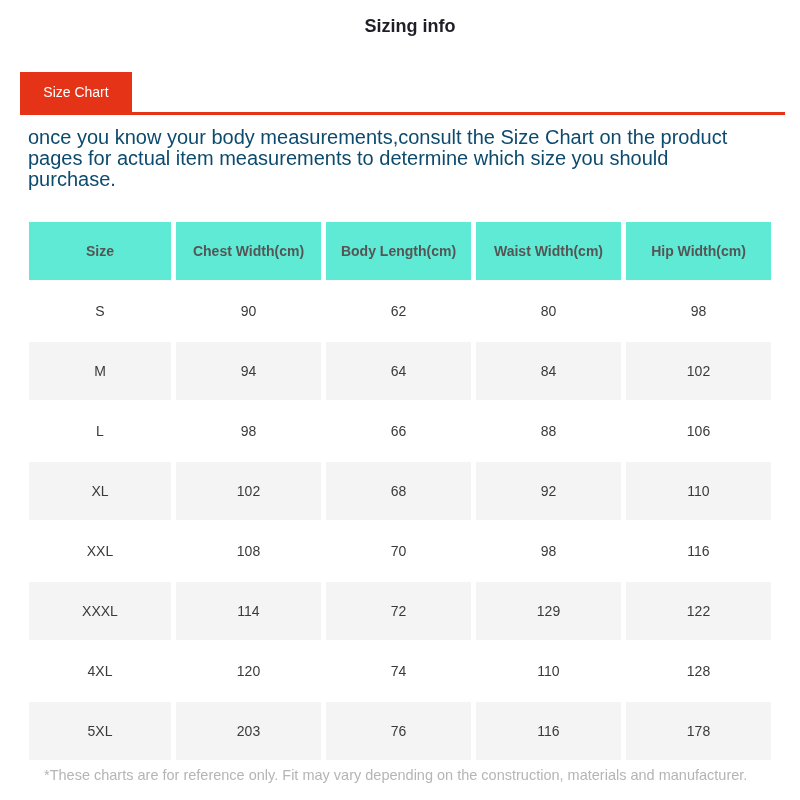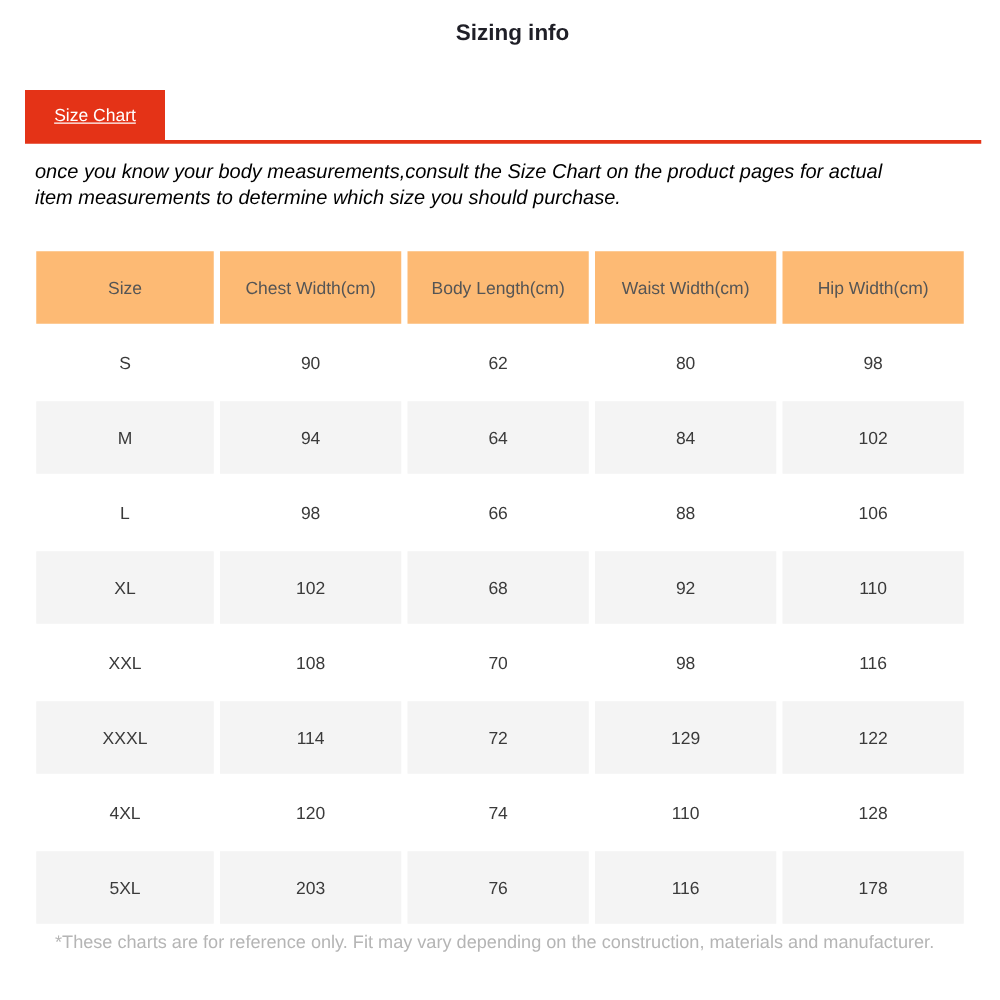--- a/index.html
+++ b/index.html
@@ -35,48 +35,46 @@
     padding: 0 12px;
     background: #e43317;
     color: #ffffff;
     font-size: 14px;
     line-height: 40px;
     text-align: center;
     border: none;
     cursor: pointer;
     font-family: inherit;
     vertical-align: bottom;
-    text-decoration: underline;
   }
   .description {
     margin: 12px 60px 0 28px;
     max-width: 700px;
-    font-size: 16px;
+    font-size: 20px;
     line-height: 21px;
-    color: #000000;
-    font-style: italic;
+    color: #0c4a6e;
   }
   table.size-table {
     margin: 30px 0 0 24px;
     width: 752px;
     border-collapse: separate;
     border-spacing: 5px 2px;
     table-layout: fixed;
   }
   table.size-table th,
   table.size-table td {
     height: 58px;
     text-align: center;
     vertical-align: middle;
     font-size: 14px;
     background: #ffffff;
   }
   table.size-table th {
-    background: #fdba74;
-    font-weight: normal;
+    background: #5eead4;
+    font-weight: bold;
     color: #555555;
   }
   table.size-table td {
     color: #3a3a3a;
   }
   table.size-table tbody tr:nth-child(even) td {
     background: #f4f4f4;
   }
   table.size-table col.col-size { width: 142px; }
   .footnote {

